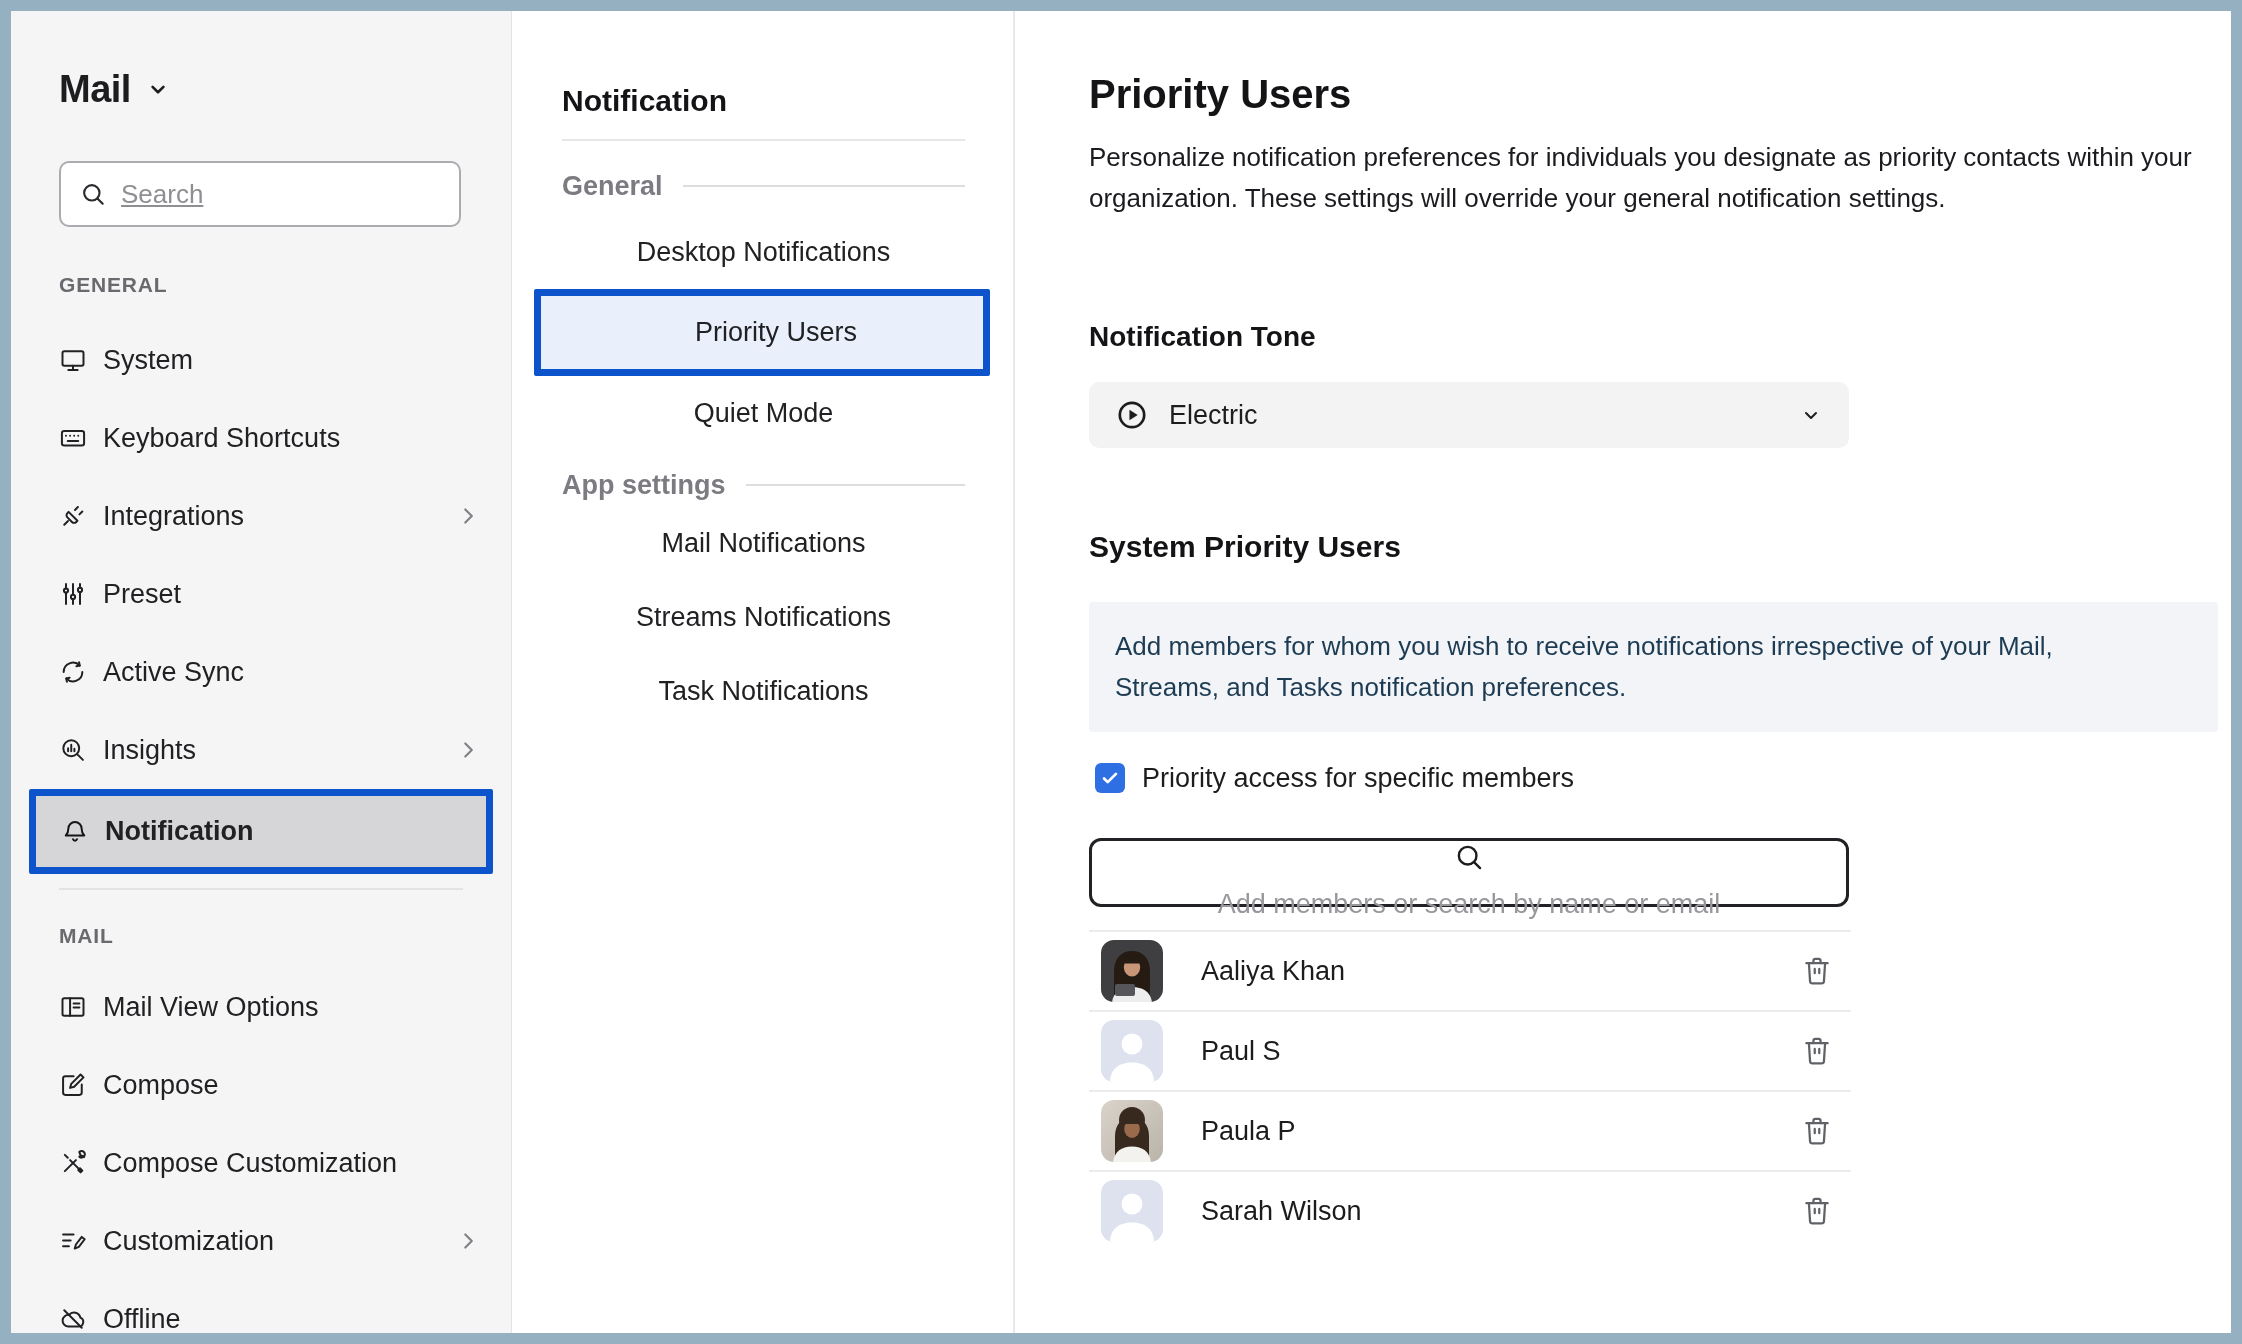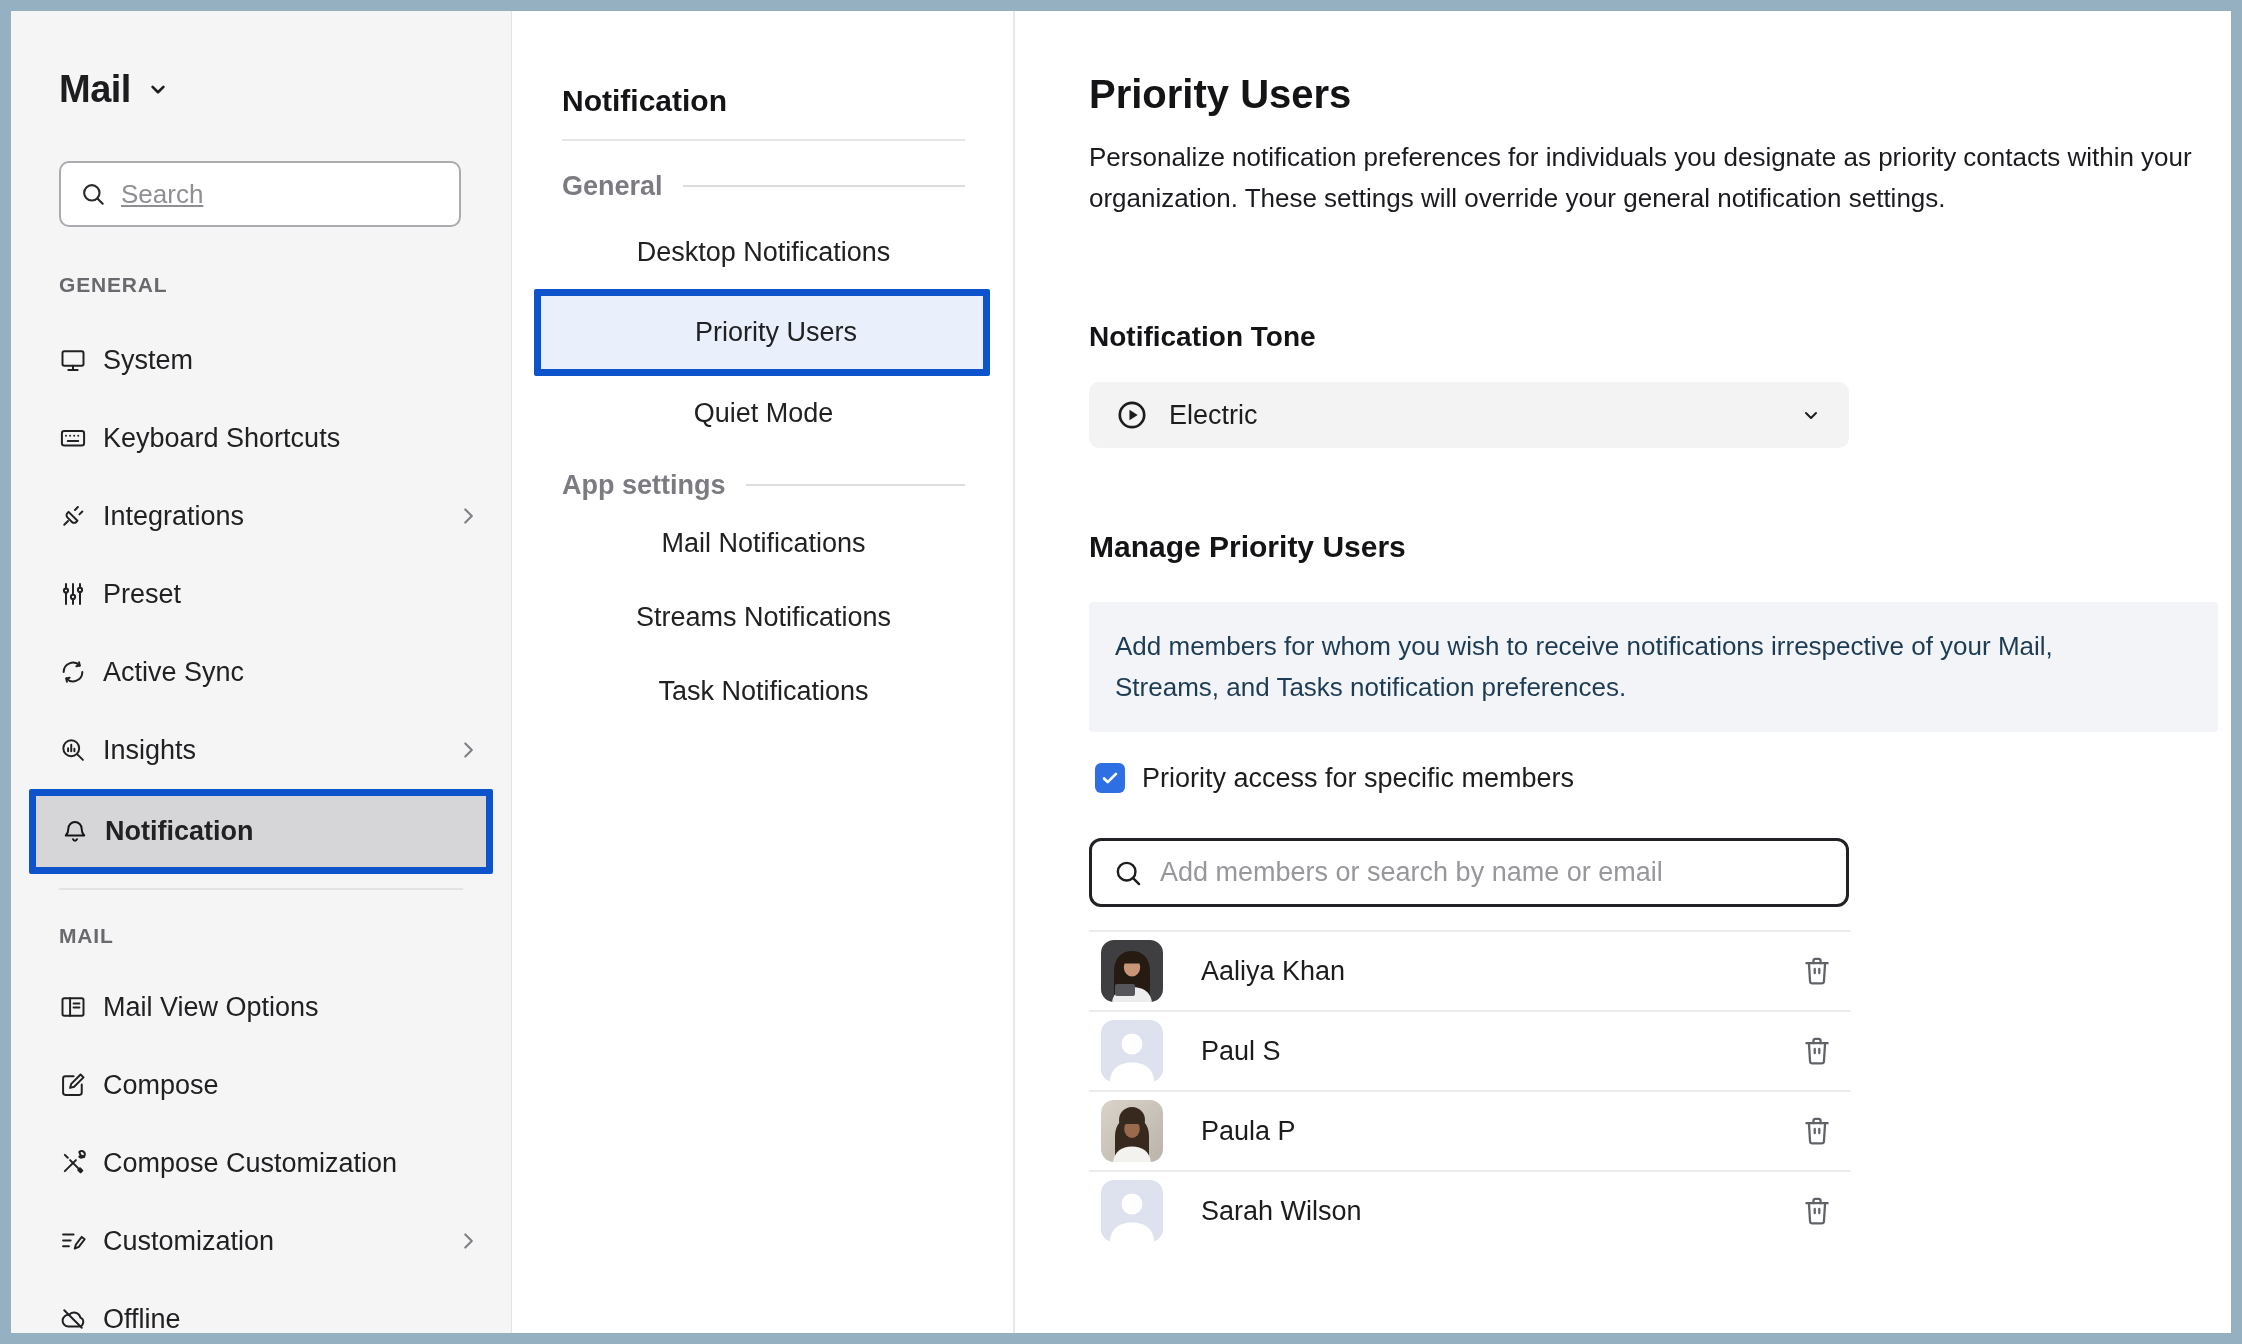--- a/index.html
+++ b/index.html
@@ -45,21 +45,21 @@
   .tone-heading { margin-top: 101px; font-size: 28px; font-weight: 700; line-height: 34px; color: #141417; }
   .tone-select { margin-top: 28px; width: 760px; height: 66px; background: #f2f3f2; border-radius: 10px; display: flex; align-items: center; padding: 0 26px; gap: 20px; }
   .tone-select .tone-value { font-size: 27px; color: #1d1d1f; }
   .tone-select .dd-chev { margin-left: auto; }
   .manage-heading { margin-top: 82px; font-size: 30px; font-weight: 700; line-height: 34px; color: #141417; }
   .info-box { margin-top: 38px; width: 1129px; background: #f2f4f7; border-radius: 4px; padding: 24px 26px; }
   .info-box .info-text { max-width: 1010px; font-size: 26px; line-height: 41px; color: #1d3c53; }
   .checkbox-row { margin-top: 30px; display: flex; align-items: center; gap: 17px; height: 32px; }
   .checkbox { width: 30px; height: 30px; background: #2e6fe3; border-radius: 6px; display: flex; align-items: center; justify-content: center; margin-left: 6px; }
   .checkbox-label { font-size: 27px; color: #1d1d1f; }
-  .member-search { margin-top: 44px; width: 760px; height: 69px; background: #ffffff; border: 3px solid #222226; border-radius: 12px; display: flex; align-items: center; padding: 0 20px; gap: 16px; }
+  .member-search { margin-top: 44px; width: 760px; height: 69px; background: #ffffff; border: 3px solid #222226; border-radius: 12px; display: flex; align-items: center; padding: 0 20px; gap: 16px; flex-direction: column; }
   .member-search .ph { font-size: 27px; color: #97979c; }
   .member-list { margin-top: 23px; width: 762px; }
   .member-row { display: flex; align-items: center; height: 80px; border-top: 2px solid #ececee; padding-right: 16px; gap: 38px; justify-content: center; }
   .avatar { width: 62px; height: 62px; flex: 0 0 62px; margin-left: 12px; }
   .avatar svg { display: block; }
   .member-name { font-size: 27px; color: #1c1c1e; }
   .trash-btn { margin-left: auto; width: 36px; height: 40px; display: flex; align-items: center; justify-content: center; }
 
   .ic { display: block; }
 </style>
@@ -286,21 +286,21 @@
             </svg>
         </span>
         <span class="tone-value">Electric</span>
         <span class="dd-chev">
           <svg class="ic" width="24" height="24" viewBox="0 0 24 24" fill="none" stroke="#1d1d1f" stroke-width="2" stroke-linecap="round" stroke-linejoin="round">
               <path d="M7 10l5 5 5-5"></path>
             </svg>
         </span>
       </div>
 
-      <div class="manage-heading">Manage Priority Users</div>
+      <div class="manage-heading">System Priority Users</div>
 
       <div class="info-box">
         <div class="info-text">Add members for whom you wish to receive notifications irrespective of your Mail, Streams, and Tasks notification preferences.</div>
       </div>
 
       <div class="checkbox-row">
         <span class="checkbox">
           <svg width="22" height="22" viewBox="0 0 24 24" fill="none" stroke="#ffffff" stroke-width="3" stroke-linecap="round" stroke-linejoin="round">
               <path d="M5.5 12.5l4 4 9-9"></path>
             </svg>

